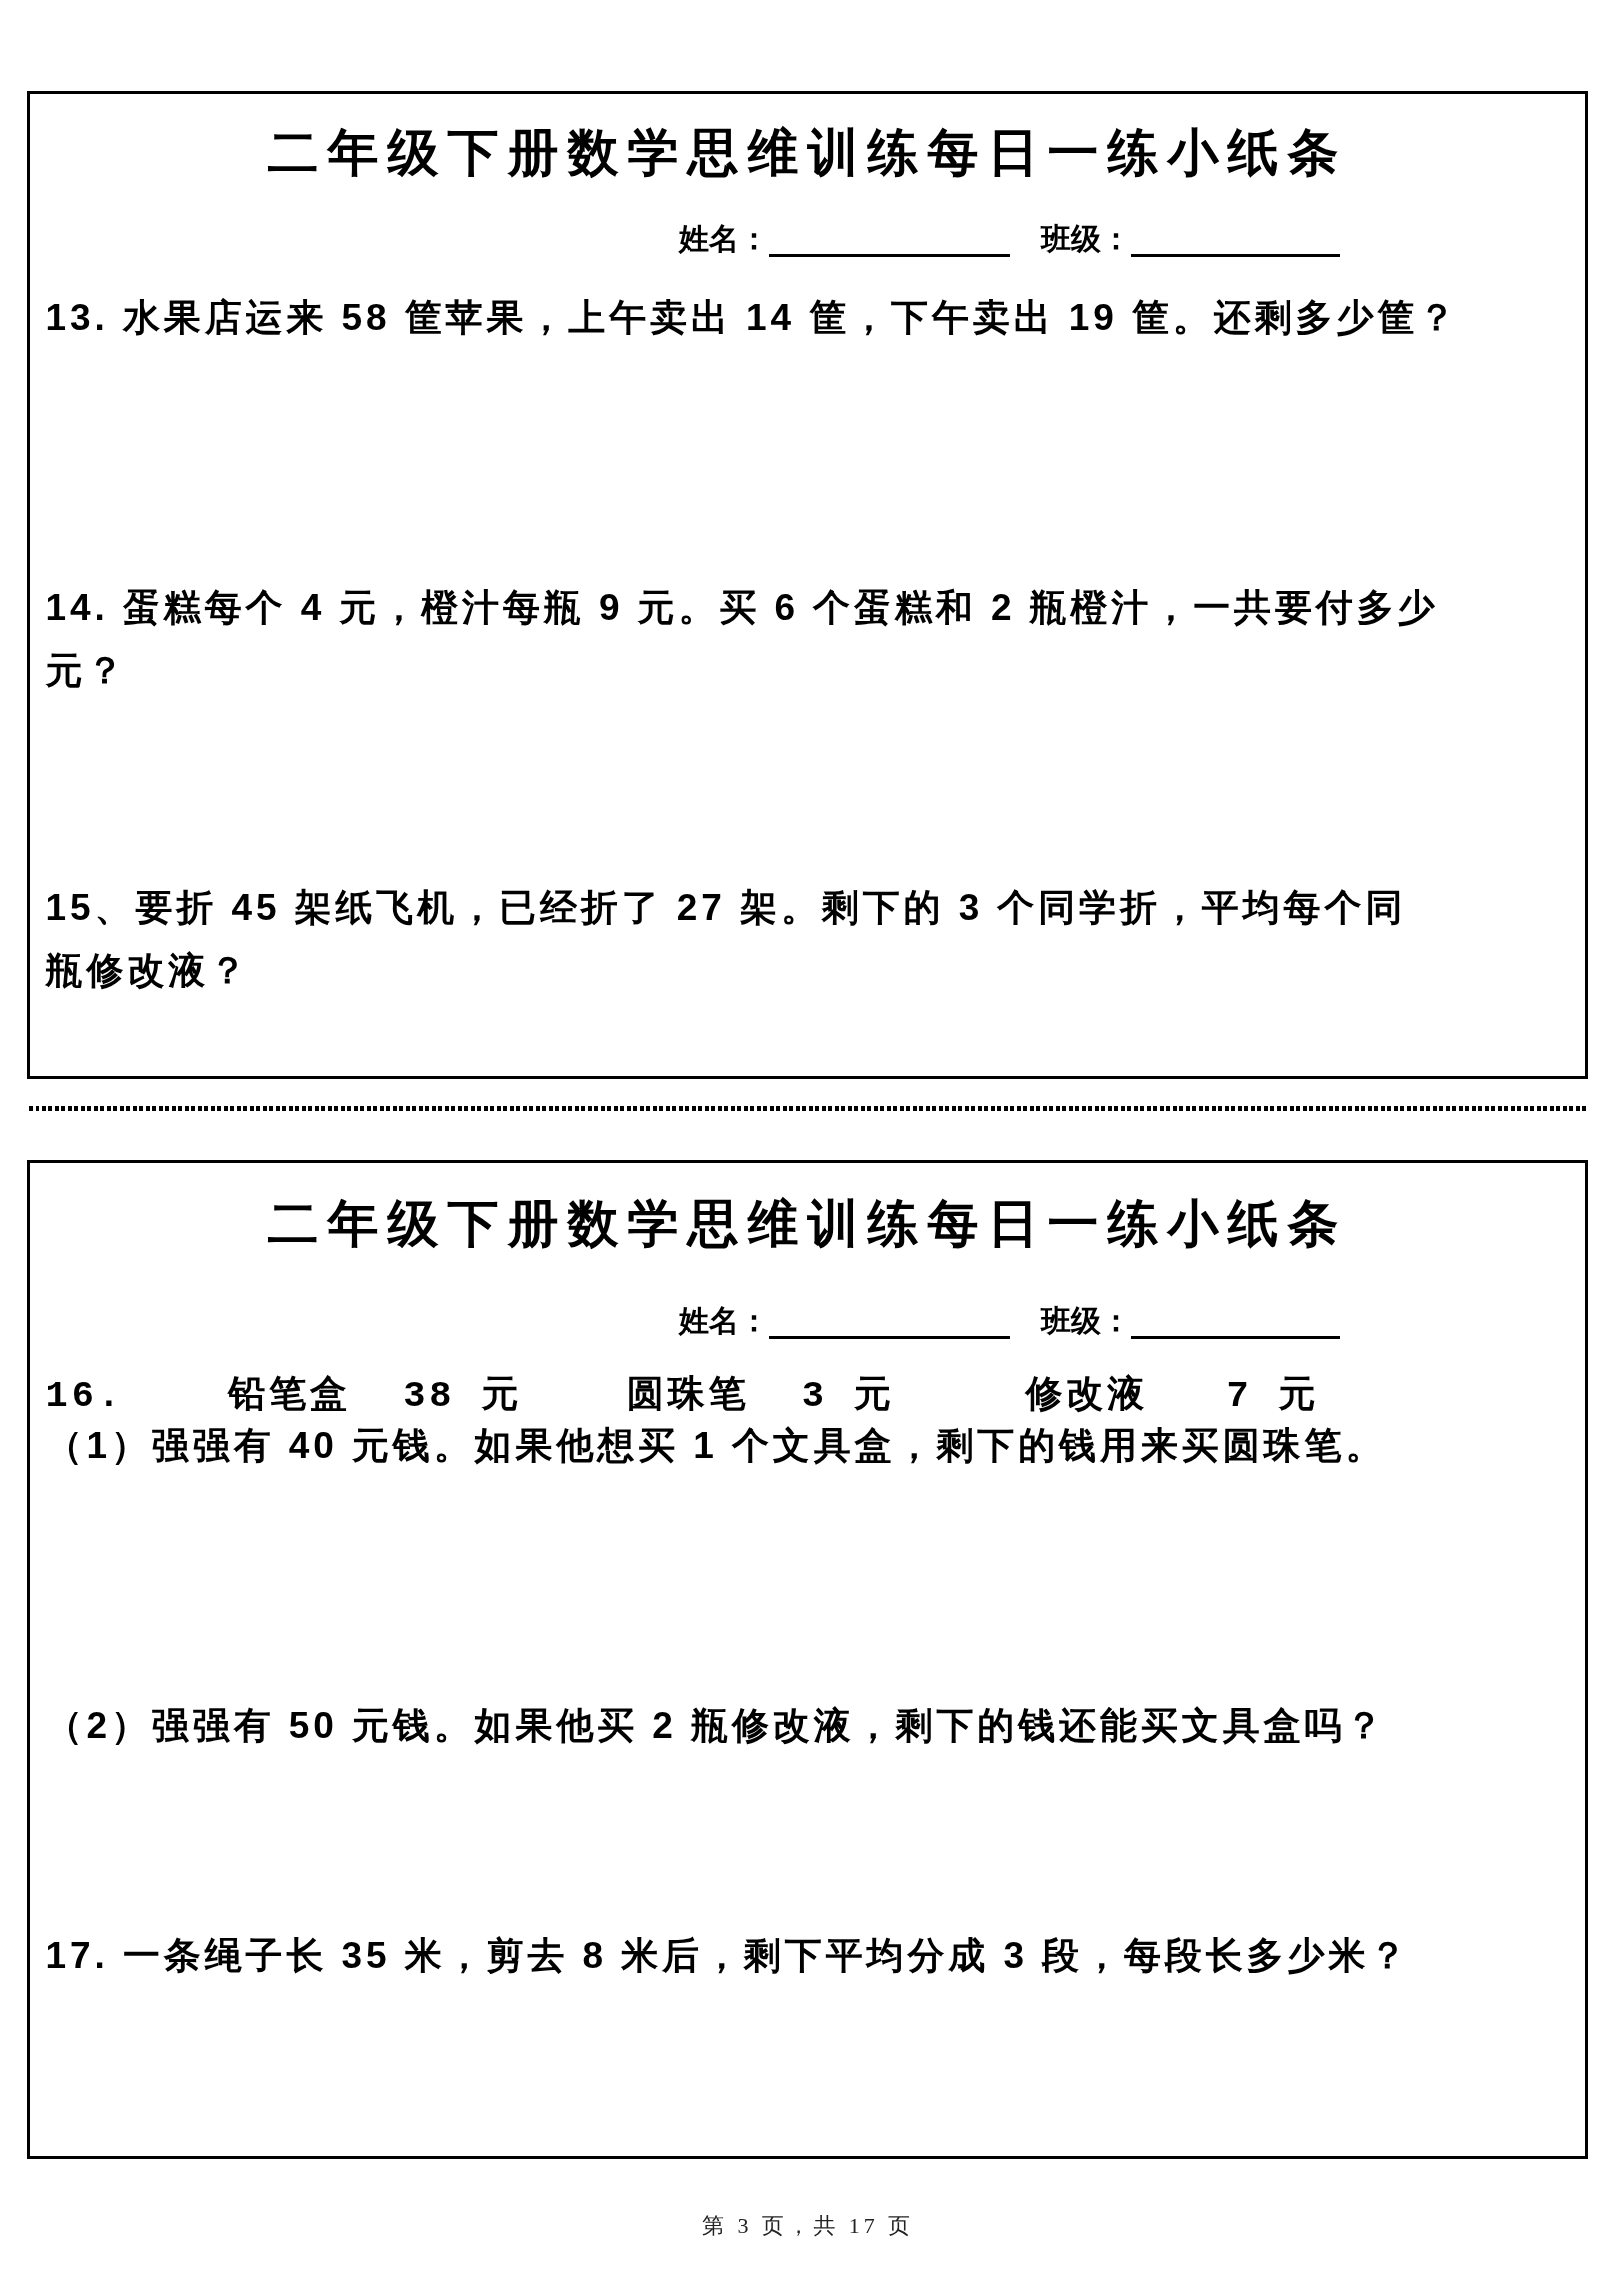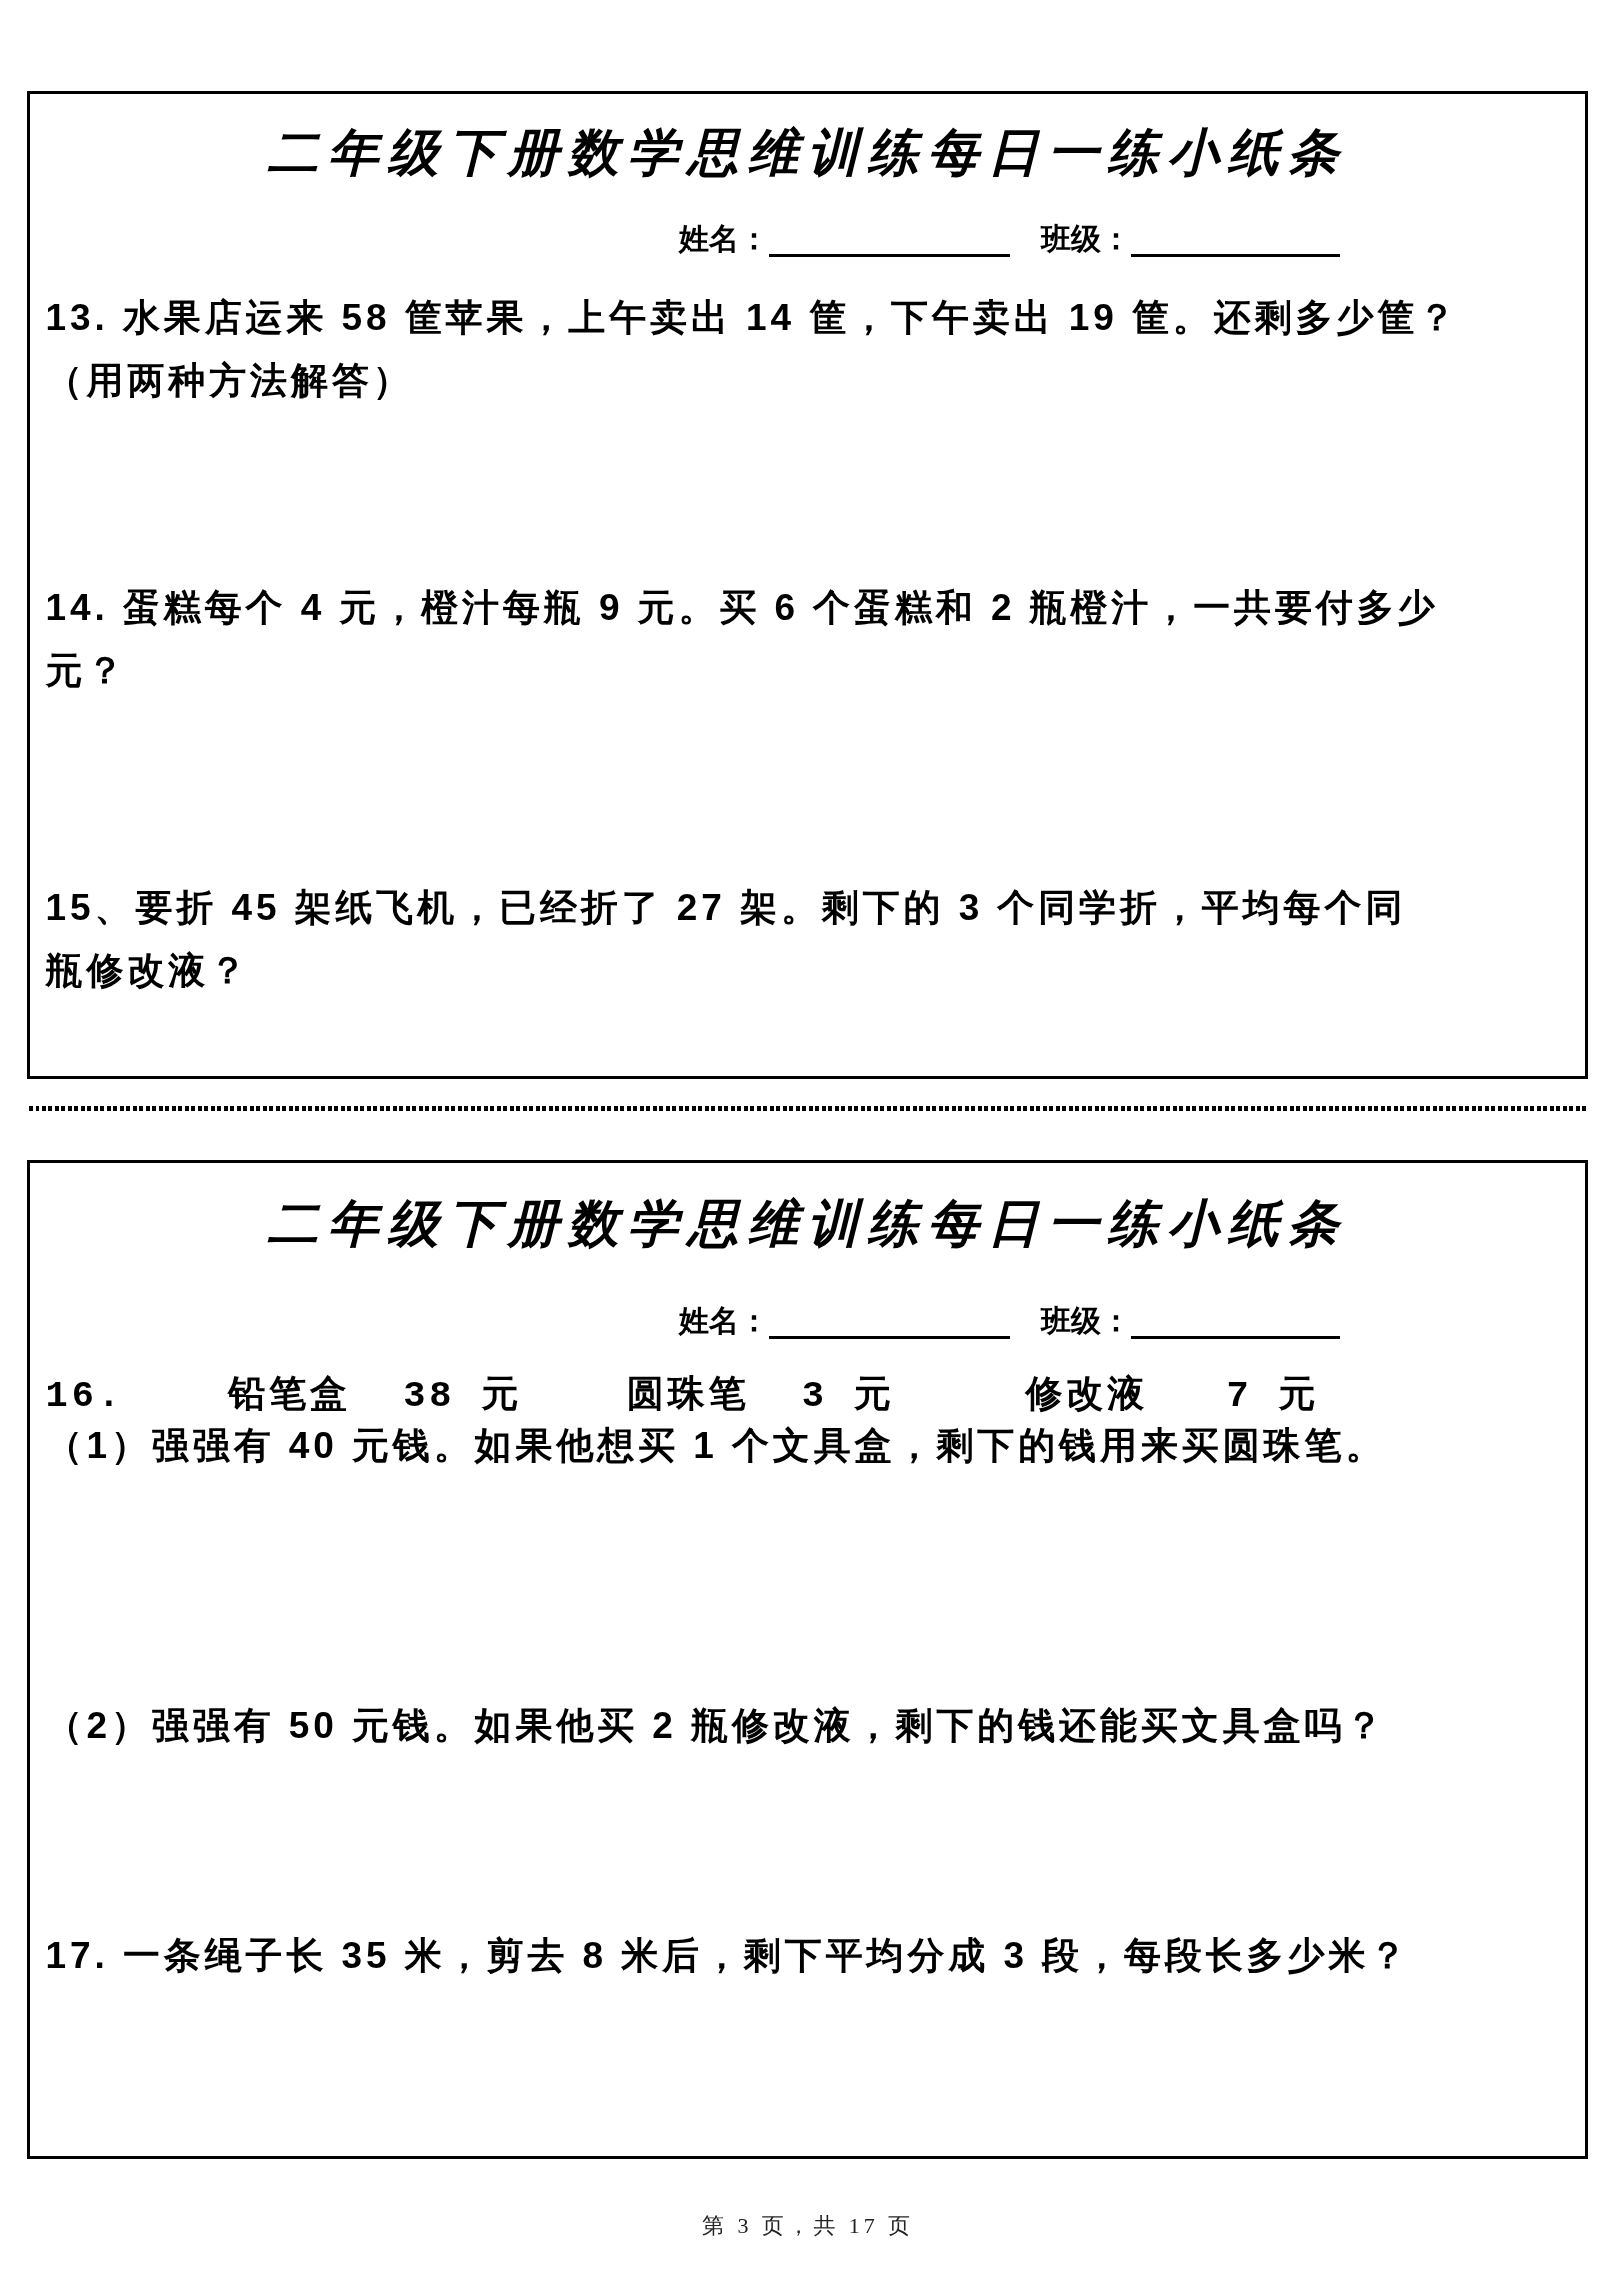--- a/index.html
+++ b/index.html
@@ -31,21 +31,20 @@
     position: absolute;
     top: 25px;
     left: 0;
     width: 100%;
     margin: 0;
     text-align: center;
     font-size: 51px;
     font-weight: bold;
     letter-spacing: 9px;
     white-space: pre;
-    font-style: italic;
   }
   .slip-2 .slip-title { top: 27px; }
 
   .name-row {
     position: absolute;
     left: 649px;
     font-size: 30px;
     font-weight: bold;
     white-space: nowrap;
   }
@@ -111,21 +110,20 @@
 
   <section class="slip slip-1">
     <h1 class="slip-title">二年级下册数学思维训练每日一练小纸条</h1>
 
     <div class="name-row">
       <span class="lbl">姓名：</span><span class="blank blank-name"></span><span class="lbl">班级：</span><span class="blank blank-class"></span>
     </div>
 
     <div class="problem problem-13">
       <div class="pline">13. 水果店运来 58 筐苹果，上午卖出 14 筐，下午卖出 19 筐。还剩多少筐？</div>
-      <div class="pline">（用两种方法解答）</div>
     </div>
 
     <div class="problem problem-14">
       <div class="pline">14. 蛋糕每个 4 元，橙汁每瓶 9 元。买 6 个蛋糕和 2 瓶橙汁，一共要付多少</div>
       <div class="pline">元？</div>
     </div>
 
     <div class="problem problem-15">
       <div class="pline">15、要折 45 架纸飞机，已经折了 27 架。剩下的 3 个同学折，平均每个同</div>
       <div class="pline">瓶修改液？</div>

